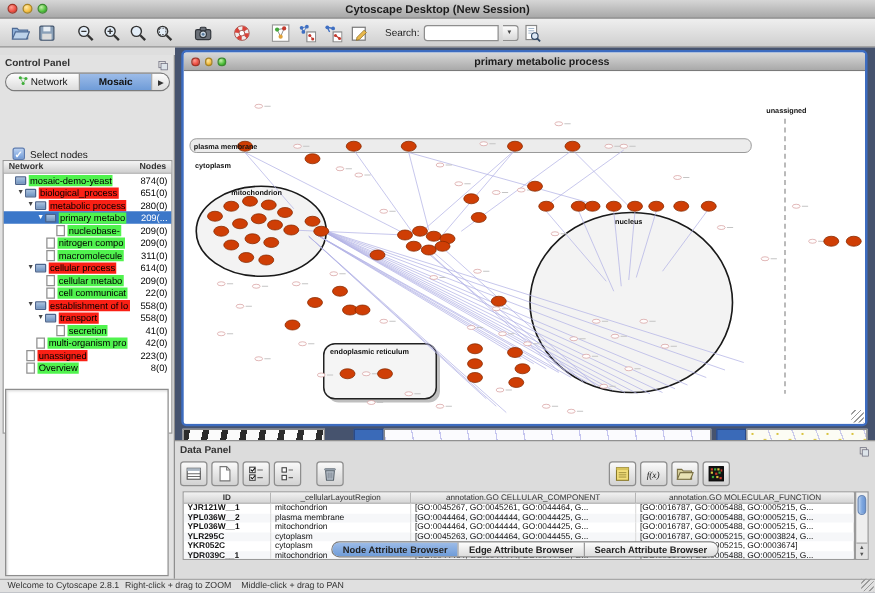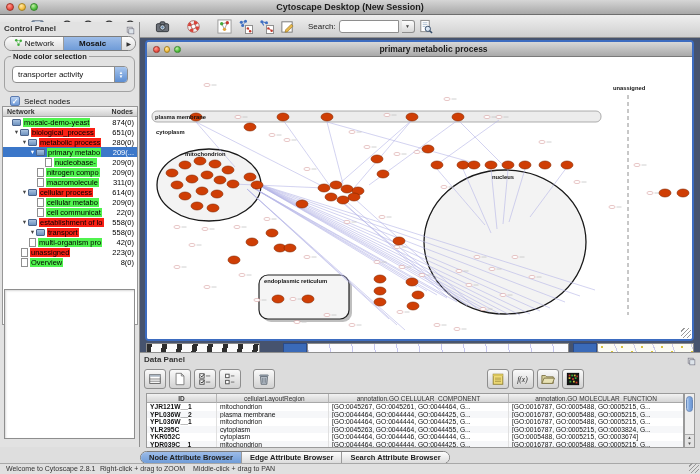--- a/index.html
+++ b/index.html
@@ -20,21 +20,21 @@
   #toolbar { left:0; top:15px; width:700px; height:23px; background:linear-gradient(#efefef,#cfcfcf); border-bottom:1px solid #919191; display:flex; align-items:center; padding-left:6px; }
   .tbtn { width:21px; height:19px; border:none; background:transparent; display:flex; align-items:center; justify-content:center; padding:0; }
   .tbtn svg { width:15px; height:15px; }
   .tsep { width:10px; height:1px; }
   #search-wrap { display:flex; align-items:center; margin-left:10px; gap:3px; }
   #search-label { font-size:8px; color:#222; }
   #search-input { width:60px; height:13px; border:1px solid #8e8e8e; border-radius:3px 0 0 3px; background:#fff; font-size:8px; padding:0 3px; }
   #search-drop { width:13px; height:13px; border:1px solid #8e8e8e; border-left:none; border-radius:0 3px 3px 0; background:linear-gradient(#fdfdfd,#d8d8d8); font-size:5px; color:#444; display:flex; align-items:center; justify-content:center; padding:0; }
 
   
-  #control-panel { left:0; top:22px; width:140px; height:425px; background:#e2e2e2; border-right:1px solid #8f8f8f; }
+  #control-panel { left:0; top:44px; width:140px; height:425px; background:#e2e2e2; border-right:1px solid #8f8f8f; }
   .panel-head { height:12px; display:flex; align-items:center; justify-content:space-between; padding:0 4px; }
   .panel-head .pt { font-size:8px; font-weight:bold; color:#333; }
   .float-btn { width:10px; height:10px; border:none; background:transparent; padding:0; }
   .float-btn svg { width:9px; height:9px; }
 
   .seg { display:flex; border:1px solid #7c7c7c; border-radius:8px; overflow:hidden; background:#f4f4f4; height:15px; align-items:stretch; }
   .seg-item { display:flex; align-items:center; gap:2px; padding:0 6px; font-size:8px; color:#111; border-right:1px solid #9a9a9a; background:linear-gradient(#fdfdfd,#dcdcdc); }
   .seg-item.sel { background:linear-gradient(#9dbcе8,#6f9cd8); background:linear-gradient(#9dbce8,#6f9cd8); font-weight:bold; }
   .seg-item:last-child { border-right:none; }
   .seg-arrow { padding:0 4px; font-size:6px; color:#333; display:flex; align-items:center; background:linear-gradient(#fdfdfd,#dcdcdc);}
@@ -89,21 +89,21 @@
   .tcell { font-size:6.7px; line-height:7.6px; height:7.6px; padding:0 3px; overflow:hidden; white-space:nowrap; border-right:1px solid #e0e0e0; color:#111; }
   .thead .tcell { height:9px; line-height:9px; font-size:6.5px; color:#333; text-align:center; background:linear-gradient(#f2f2f2,#d5d5d5); border-right:1px solid #b5b5b5; border-bottom:1px solid #a8a8a8; }
   .trow:nth-child(odd):not(.thead) { background:#f6f7f9; }
   .tcell.c0 { width:70px; font-weight:bold; }
   .tcell.c1 { width:112px; }
   .tcell.c2 { width:180px; }
   .tcell.c3 { width:174px; border-right:none; }
   #dp-scroll { position:absolute; left:544px; top:40px; width:11px; height:55px; border:1px solid #9a9a9a; background:#eee; }
   #dp-thumb { position:absolute; left:1px; top:2px; width:7px; height:16px; border-radius:4px; background:linear-gradient(90deg,#b7d0f0,#7fa8e0 50%,#6d97d4); border:.5px solid #6888b8; }
   .dp-arrows { position:absolute; left:0; bottom:0; width:100%; font-size:4.5px; color:#555; text-align:center; line-height:6px; background:#e2e2e2; border-top:1px solid #aaa;}
-  #dp-tabs { position:absolute; left:0; right:0; top:98px; display:flex; justify-content:flex-start; }
+  #dp-tabs { position:absolute; left:0; right:0; top:80px; display:flex; justify-content:center; }
   #dp-tabs .seg { height:13px; }
   #dp-tabs .seg-item { font-size:7.5px; padding:0 8px; font-weight:bold; color:#222;}
 
   
   #statusbar { left:0; top:463px; width:700px; height:11px; background:#e0e0e0; border-top:1px solid #a8a8a8; }
   #statusbar span { position:absolute; top:1px; font-size:7px; color:#333; }
 </style>
 </head>
 <body>
 
@@ -278,30 +278,20 @@
             <path d="M4 4l8 1-4 7z" fill="none" stroke="#3fae3a" stroke-width=".9"></path>
           </svg></span>
       <span>Network</span>
     </span>
     <span class="seg-item sel">
       <span>Mosaic</span>
     </span>
     <span class="seg-arrow">▶</span>
   </div>
 
-  <div id="groupbox" class="abs">
-    <span class="legend">Node color selection</span>
-    <div id="color-select">
-      <span class="val">transporter activity</span>
-      <span class="stepper">
-          <span>▲</span>
-          <span>▼</span>
-        </span>
-    </div>
-  </div>
 
   <div id="select-nodes-row" class="abs">
     <span id="select-nodes-box">✓</span>
     <span id="select-nodes-label">Select nodes</span>
   </div>
 
   <div id="tree-box" class="abs">
     <div id="tree-header">
       <span class="c0">Network</span>
       <span class="c1">Nodes</span>
@@ -383,20 +373,27 @@
           <span class="ico-folder"></span>
           <span class="lbl hl-red">establishment of lo</span>
           <span class="count">558(0)</span>
         </div>
         <div class="tree-row">
           <span style="width: 26px; flex: 0 0 auto;"></span>
           <span class="tri">▼</span>
           <span class="ico-folder"></span>
           <span class="lbl hl-red">transport</span>
           <span class="count">558(0)</span>
+        </div>
+        <div class="tree-row">
+          <span style="width: 34px; flex: 0 0 auto;"></span>
+          <span class="tri"></span>
+          <span class="ico-file"></span>
+          <span class="lbl hl-green">secretion</span>
+          <span class="count">41(0)</span>
         </div>
         <div class="tree-row">
           <span style="width: 18px; flex: 0 0 auto;"></span>
           <span class="tri"></span>
           <span class="ico-file"></span>
           <span class="lbl hl-green">multi-organism pro</span>
           <span class="count">42(0)</span>
         </div>
         <div class="tree-row">
           <span style="width: 10px; flex: 0 0 auto;"></span>

